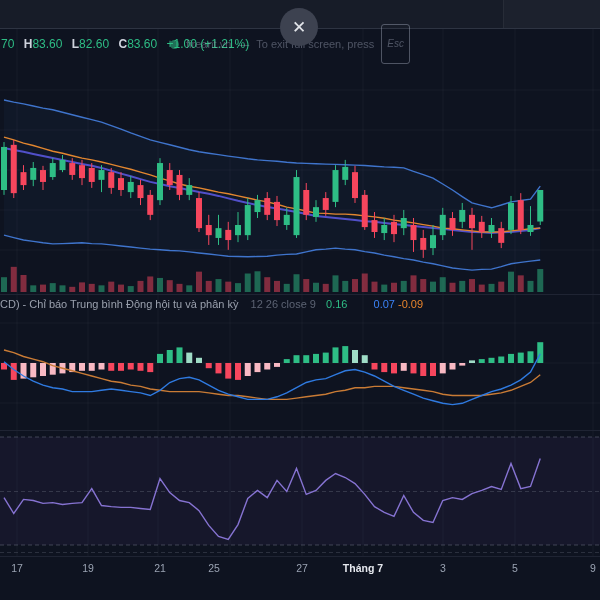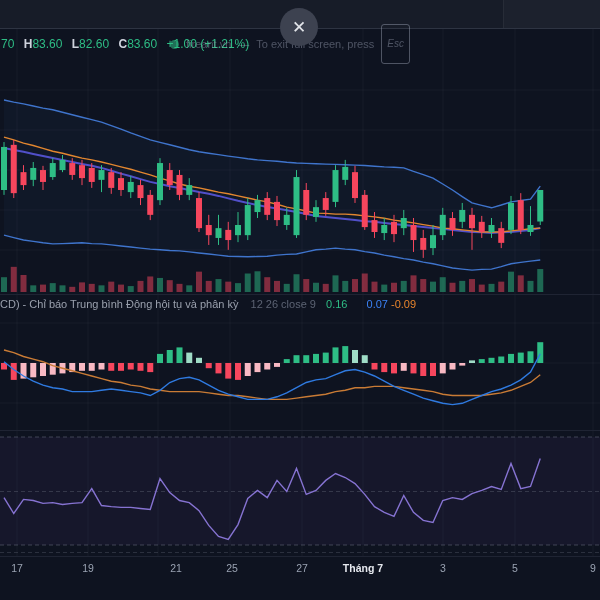--- a/index.html
+++ b/index.html
@@ -19,21 +19,21 @@
   .toast .esc-chip{display:inline-block;padding:12px 5px;height:14px;line-height:13px;
           border:1px solid rgba(168,175,192,0.42);border-radius:3px;font-size:10px;font-style:italic;}
   .price-legend{position:absolute;left:1px;top:37px;z-index:4;font-size:12px;white-space:nowrap;}
   .price-legend .lab{color:#ced3dd;font-weight:bold;margin-left:6px;}
   .price-legend .val{color:#2ebd85;}
   .price-legend .chg{color:#2ebd85;margin-left:6px;}
   .macd-legend{position:absolute;left:0px;top:298px;z-index:4;font-size:11px;white-space:nowrap;}
   .macd-legend .ttl{color:#9aa0ad;}
   .macd-legend .prm{color:#5c6373;margin-left:9px;}
   .macd-legend .v1{color:#2ebd85;margin-left:7px;}
-  .macd-legend .v2{color:#3b82f6;margin-left:16px;}
+  .macd-legend .v2{color:#3b82f6;margin-left:23px;}
   .macd-legend .v3{color:#e8842c;}
   #chart-svg{position:absolute;left:0;top:0;z-index:1;}
   .x-axis{position:absolute;left:0;top:558px;width:596px;height:22px;z-index:3;text-decoration:underline;}
   .x-axis span{position:absolute;top:4px;transform:translateX(-50%);font-size:10.5px;color:#9aa3b2;}
   .x-axis span.major{color:#e6e9ef;font-weight:bold;}
 </style>
 </head>
 <body>
 
 <div class="screen">
@@ -326,22 +326,22 @@
     <span class="ttl">CD) - Chỉ báo Trung bình Động hội tụ và phân kỳ</span>
     <span class="prm">12 26 close 9</span>
     <span class="v1">0.16</span>
     <span class="v2">0.07</span>
     <span class="v3">-0.09</span>
   </div>
 
   <div class="x-axis">
       <span style="left: 17px;">17</span>
       <span style="left: 88px;">19</span>
-      <span style="left: 176px;">21</span>
-      <span style="left: 232px;">25</span>
+      <span style="left: 160px;">21</span>
+      <span style="left: 214px;">25</span>
       <span style="left: 302px;">27</span>
       <span class="major" style="left: 363px; text-align: center;">Tháng 7</span>
       <span style="left: 443px;">3</span>
       <span style="left: 515px;">5</span>
       <span style="left: 593px;">9</span>
     </div>
 
 </div>
 
 </body></html>

